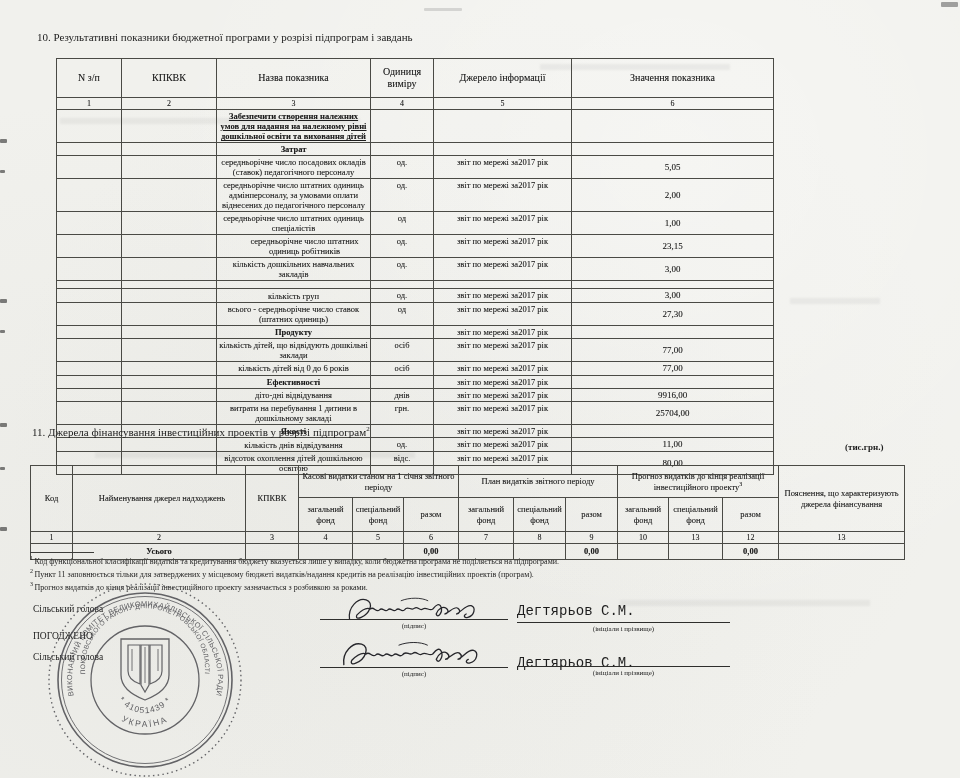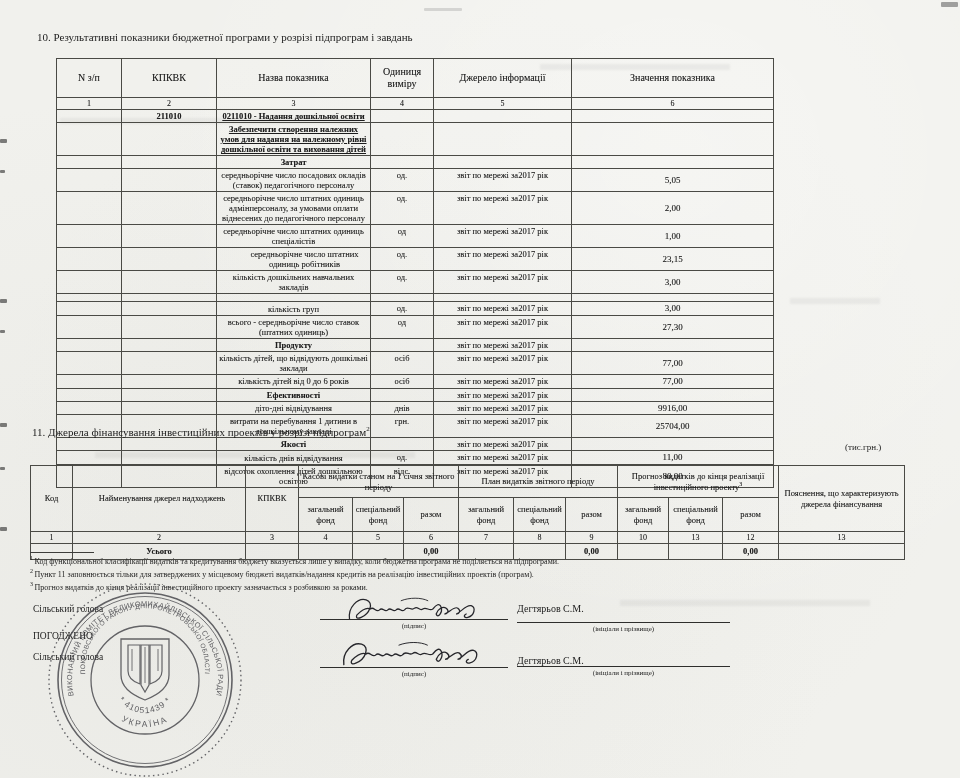--- a/index.html
+++ b/index.html
@@ -11,21 +11,21 @@
   }
   .paper-noise{
     position:absolute;inset:0;pointer-events:none;
     background:
       radial-gradient(ellipse at 70% 20%, rgba(255,255,255,.35), transparent 55%),
       radial-gradient(ellipse at 15% 80%, rgba(190,190,182,.12), transparent 60%),
       radial-gradient(ellipse at 50% 55%, rgba(205,205,198,.10), transparent 70%);
   }
   .txt{position:absolute;white-space:nowrap;}
   .sec-title{font-size:11px;}
-  .unit-note{font-size:9px;}
+  .unit-note{font-size:9px;font-weight:bold;}
 
   
   table{border-collapse:collapse;table-layout:fixed;position:absolute;}
   td,th{
     border:1px solid #4a4a45;
     font-weight:normal;
     font-size:8.5px;line-height:1.18;
     padding:1px 2px;text-align:center;vertical-align:middle;
     overflow:hidden;
     text-shadow:0 0 .4px rgba(20,20,20,.35);
@@ -51,21 +51,21 @@
   
   .footnotes{position:absolute;left:30px;top:552px;width:900px;font-size:8px;}
   .footnotes .sep{width:64px;border-top:1px solid #3d3d3a;margin-bottom:2px;}
   .footnotes div.fn{margin:0 0 2.5px 0;white-space:nowrap;}
   .footnotes sup{font-size:6px;}
 
   
   .sig-label{font-size:9.5px;}
   .u-line{position:absolute;border-bottom:1px solid #2e2e2c;}
   .cap{position:absolute;font-size:7px;text-align:center;}
-  .sig-name{position:absolute;font-size:10px;}
+  .sig-name{position:absolute;font-size:14px;font-family:Liberation Mono, monospace;}
   .scribble{position:absolute;}
   .scribble path{stroke:#26262b;stroke-width:1.5;fill:none;stroke-linecap:round;}
 
   
   #stamp{position:absolute;left:20px;top:555px;width:250px;height:250px;
          opacity:.82;filter:blur(.3px);}
   #stamp .ln{fill:none;stroke:#45454a;}
   #stamp text{fill:#3f3f44;}
 
   
@@ -106,28 +106,20 @@
     <tr class="nums">
       <td>1</td>
       <td>2</td>
       <td>3</td>
       <td>4</td>
       <td>5</td>
       <td>6</td>
     </tr>
   </thead>
   <tbody>
-      <tr class="program">
-        <td class="c-num"></td>
-        <td class="c-kpkvk">211010</td>
-        <td class="c-name" style="white-space: normal;">0211010 - Надання дошкільної освіти</td>
-        <td class="c-unit"></td>
-        <td class="c-src"></td>
-        <td class="c-val"></td>
-      </tr>
       <tr class="task">
         <td class="c-num"></td>
         <td class="c-kpkvk"></td>
         <td class="c-name" style="white-space: normal;">Забезпечити створення належних умов для надання на належному рівні дошкільної освіти та виховання дітей</td>
         <td class="c-unit"></td>
         <td class="c-src"></td>
         <td class="c-val"></td>
       </tr>
       <tr class="category">
         <td class="c-num"></td>

